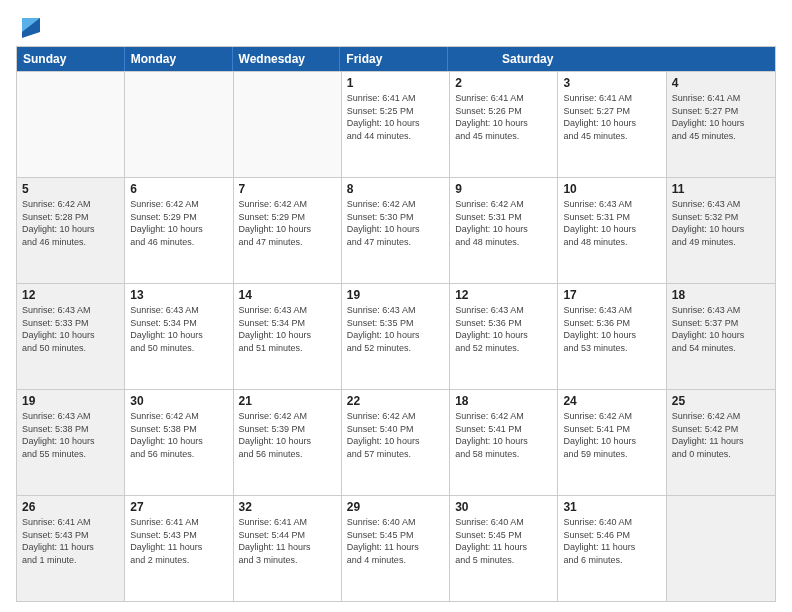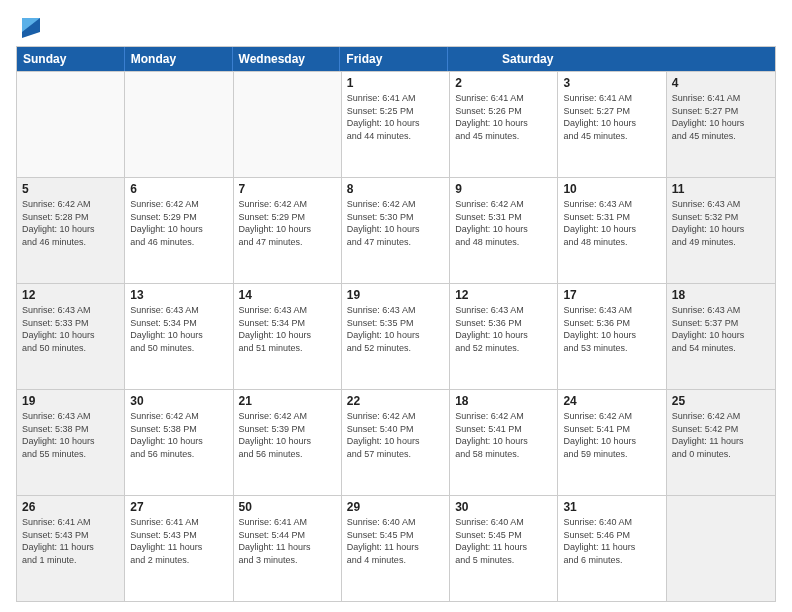--- a/index.html
+++ b/index.html
@@ -338,21 +338,21 @@
 and 1 minute.</div>
           </div>
           <div class="cal-cell">
             <span class="day-number">27</span>
             <div class="day-info" style="white-space: pre-line;">Sunrise: 6:41 AM
 Sunset: 5:43 PM
 Daylight: 11 hours
 and 2 minutes.</div>
           </div>
           <div class="cal-cell">
-            <span class="day-number">50</span>
+            <span class="day-number">32</span>
             <div class="day-info" style="white-space: pre-line;">Sunrise: 6:41 AM
 Sunset: 5:44 PM
 Daylight: 11 hours
 and 3 minutes.</div>
           </div>
           <div class="cal-cell">
             <span class="day-number">29</span>
             <div class="day-info" style="white-space: pre-line;">Sunrise: 6:40 AM
 Sunset: 5:45 PM
 Daylight: 11 hours

